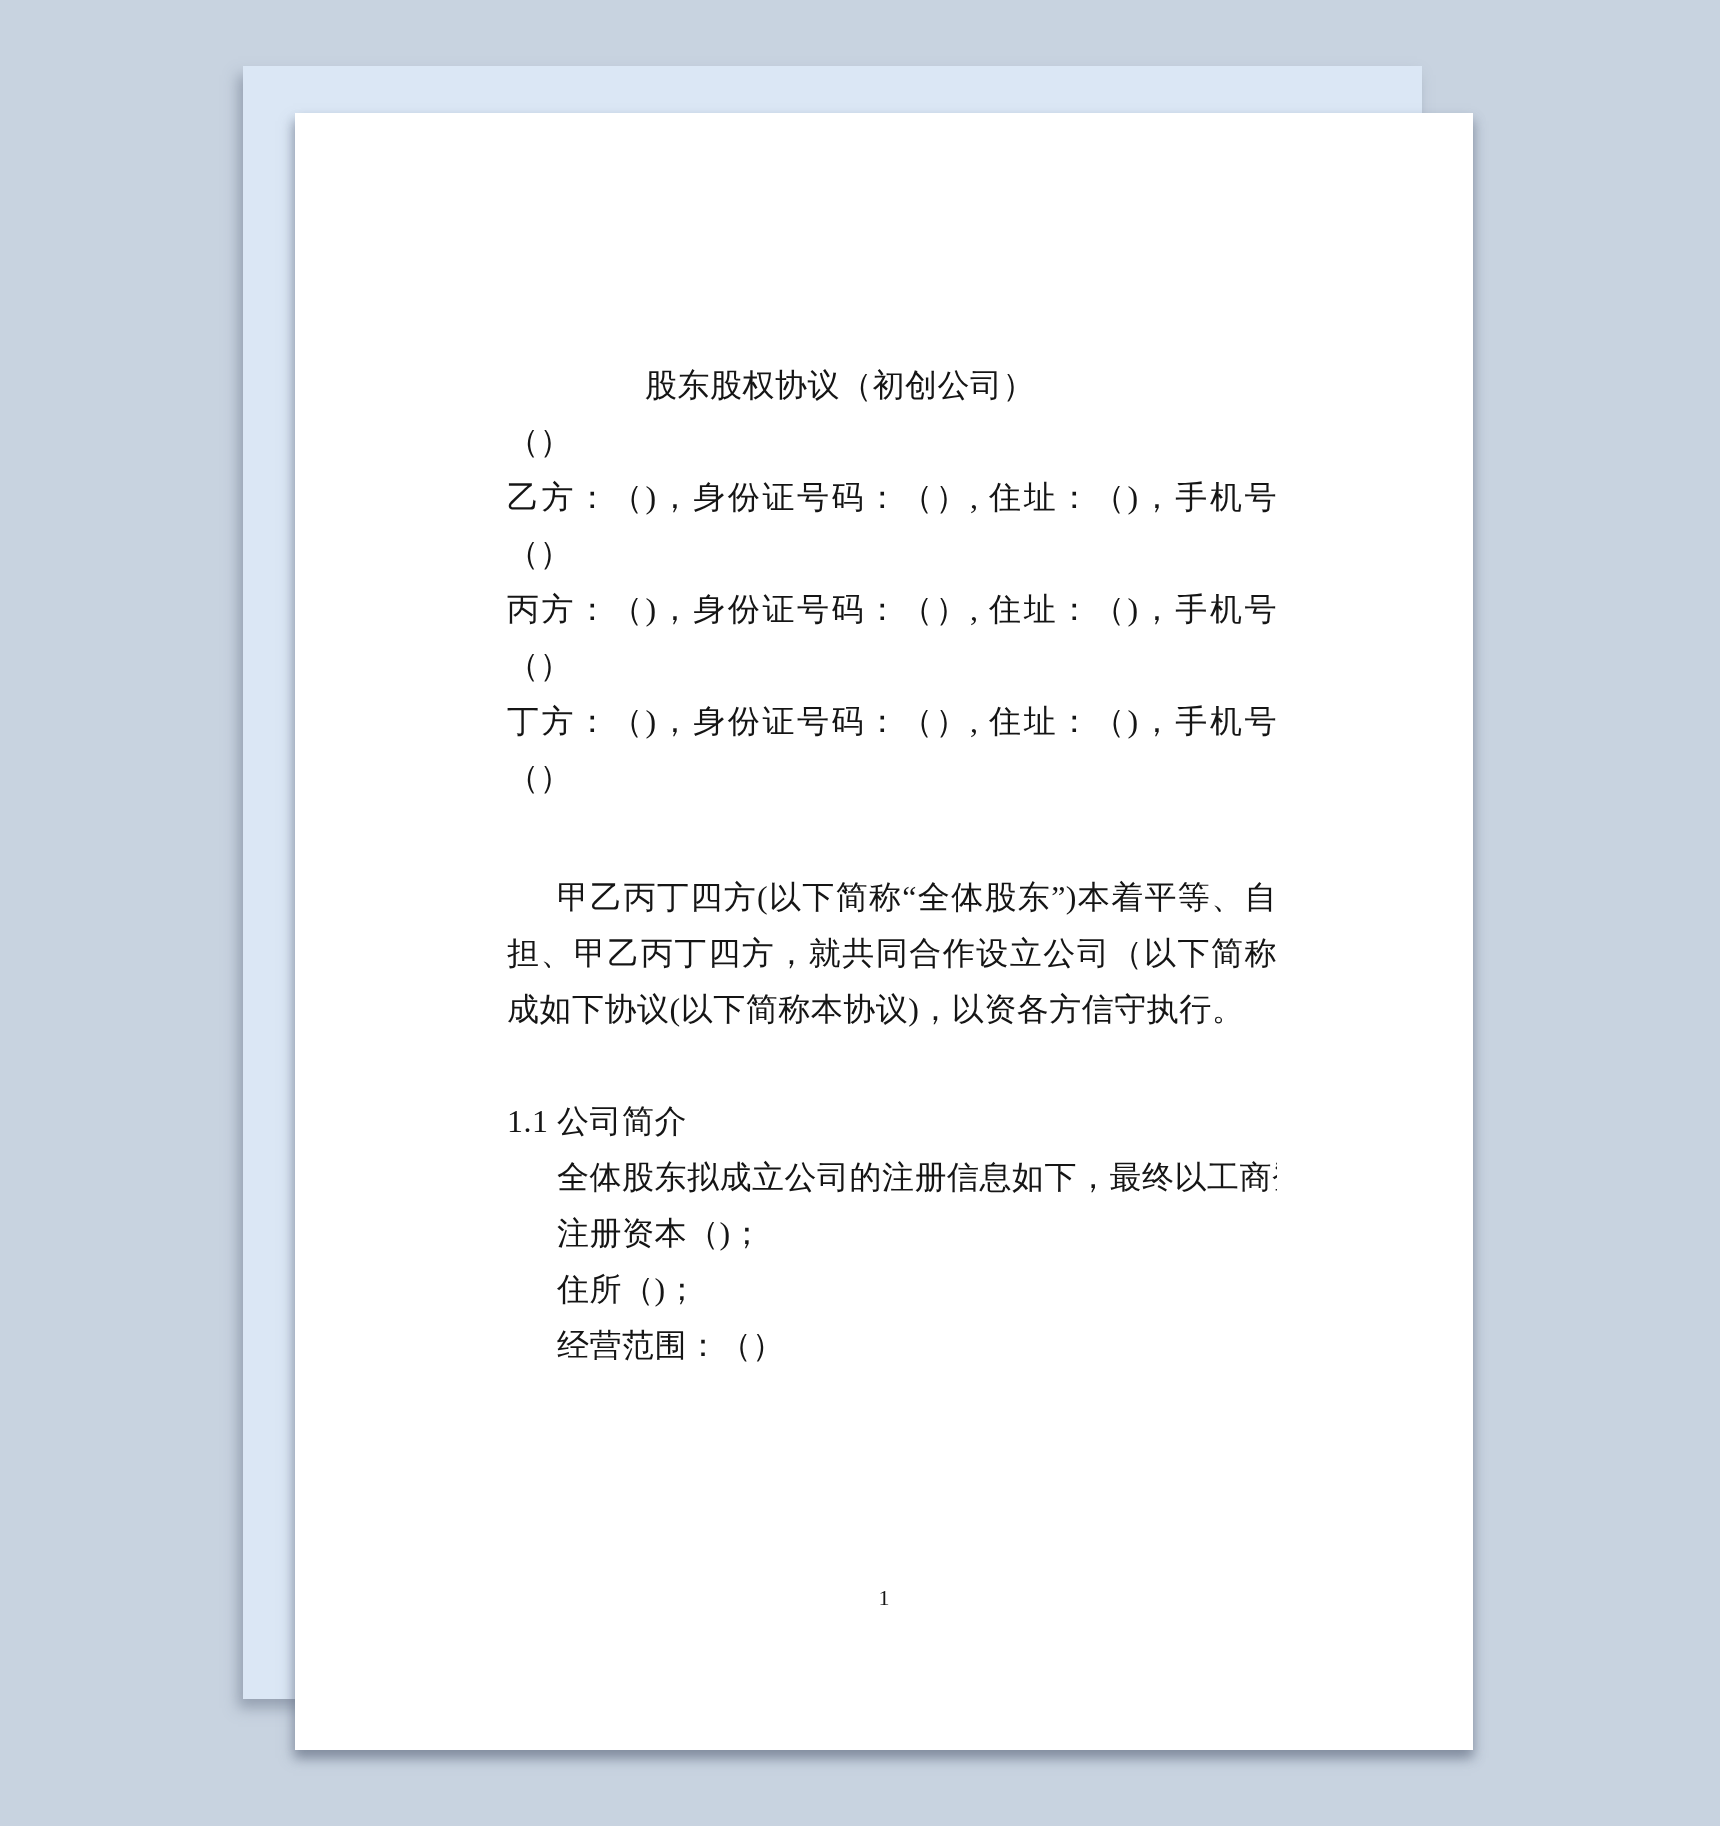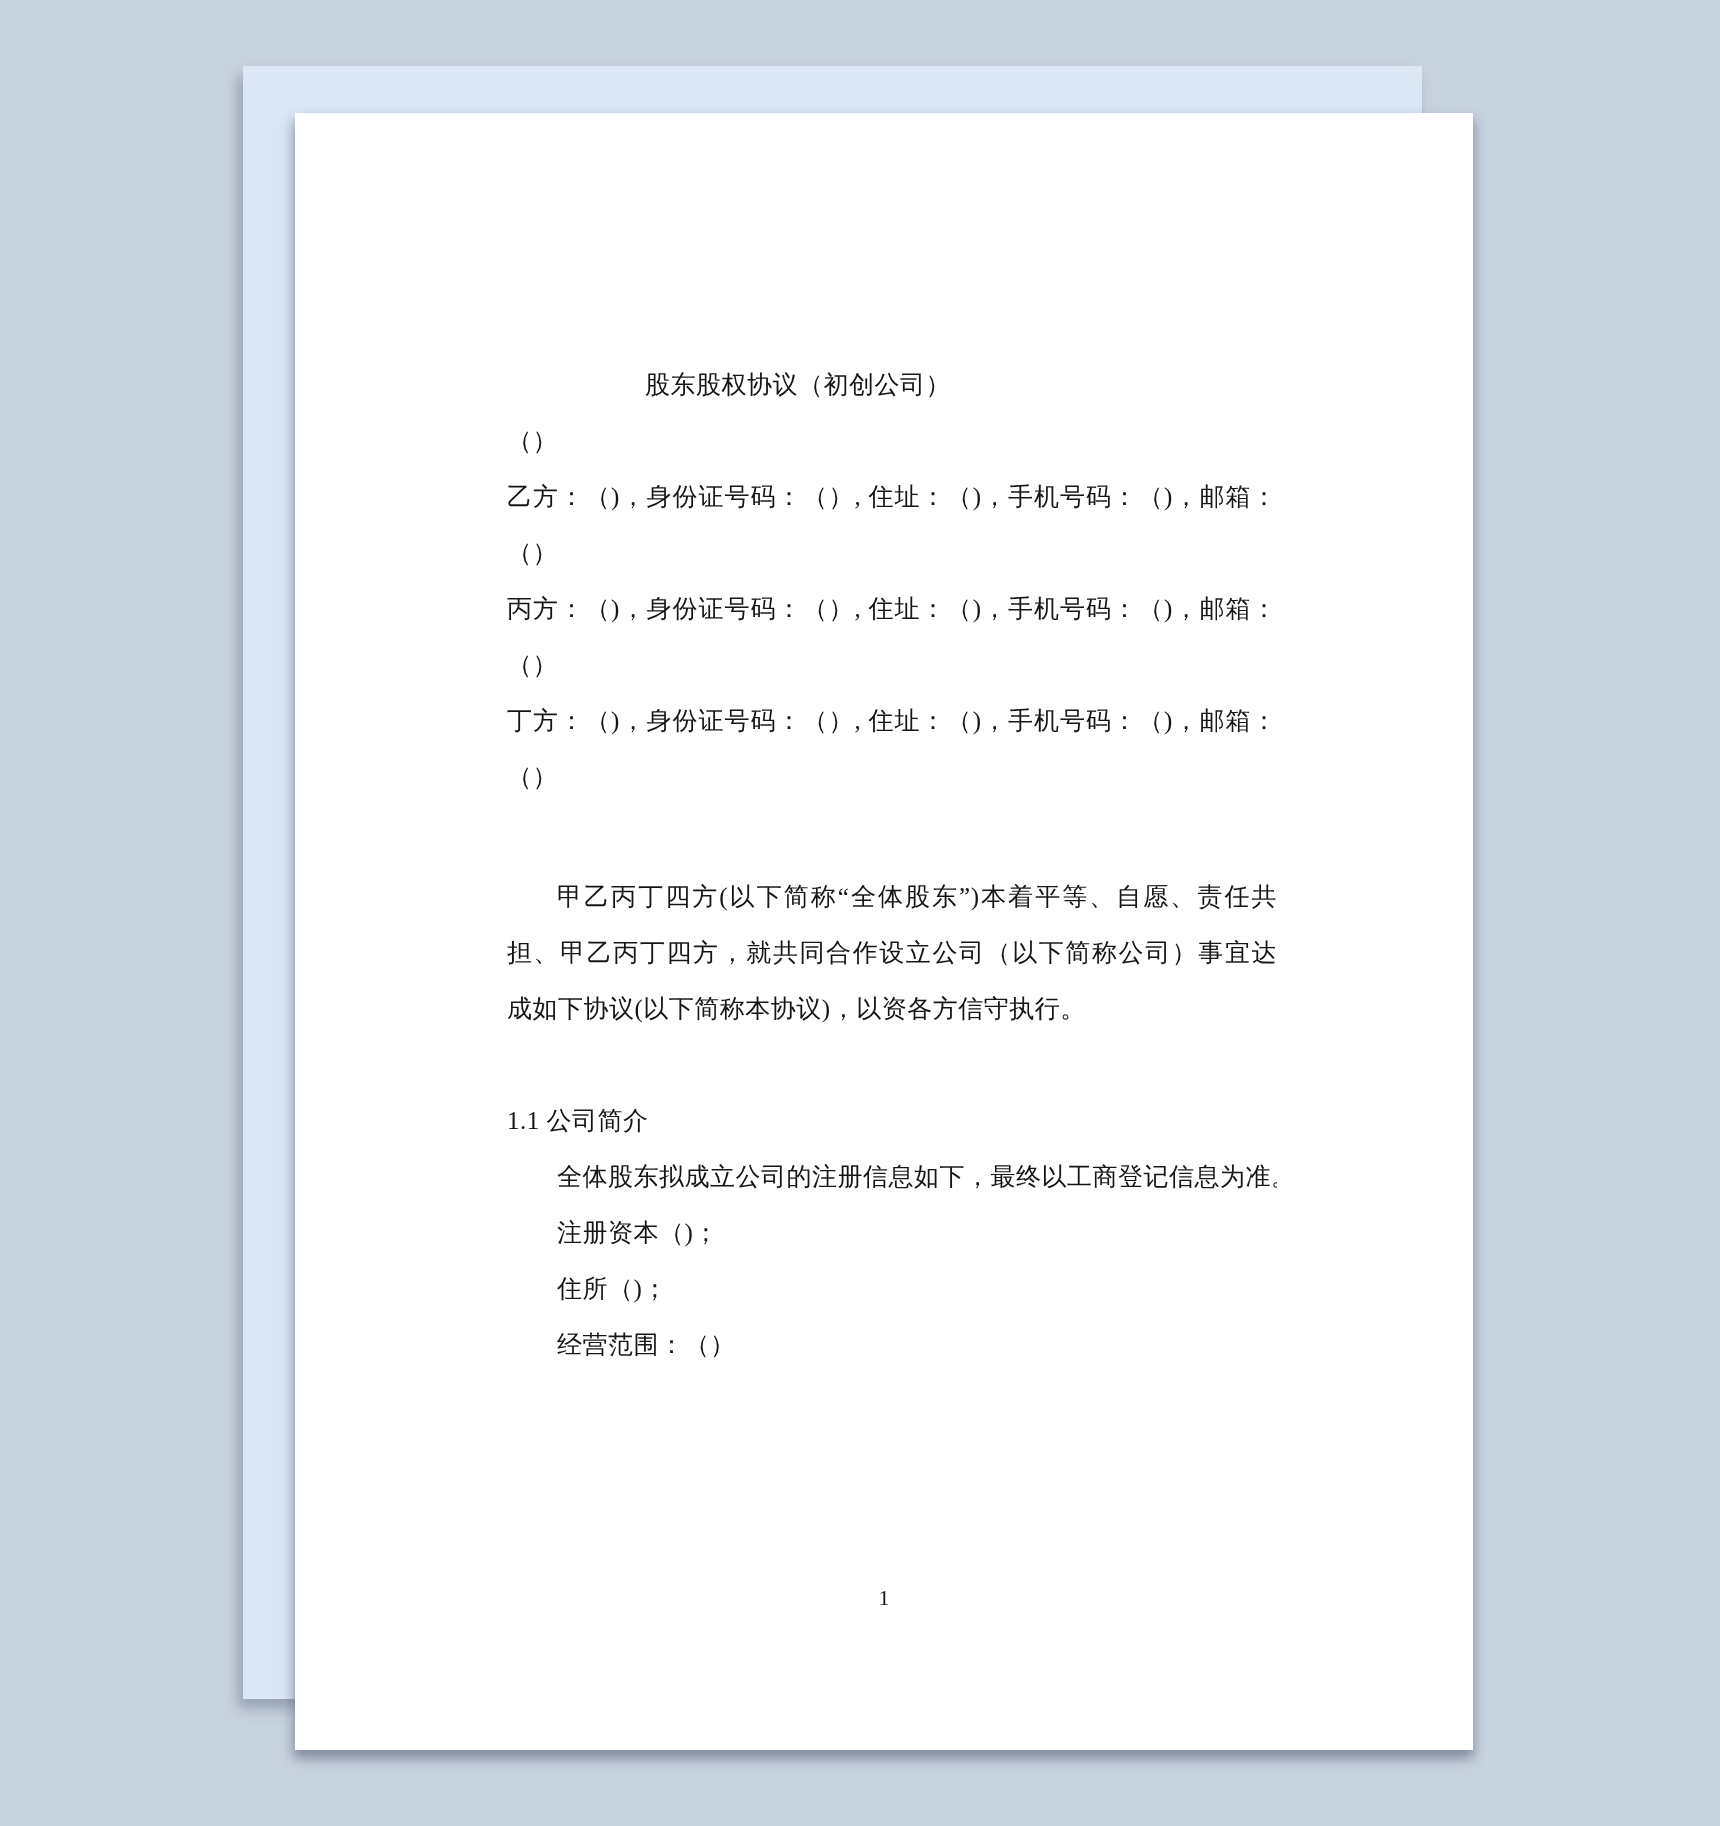--- a/index.html
+++ b/index.html
@@ -31,21 +31,21 @@
     height: 1637px;
     background: #ffffff;
     box-shadow: -2px 8px 12px rgba(100, 112, 132, 0.55),
                  2px 7px 10px rgba(100, 112, 132, 0.35);
   }
   .content {
     position: absolute;
     left: 212px;
     top: 244px;
     width: 770px;
-    font-size: 25px;
+    font-size: 32px;
     line-height: 56px;
     color: #151515;
     letter-spacing: 0.5px;
   }
   .line {
     height: 56px;
     overflow: hidden;
     white-space: nowrap;
   }
   .fill {

